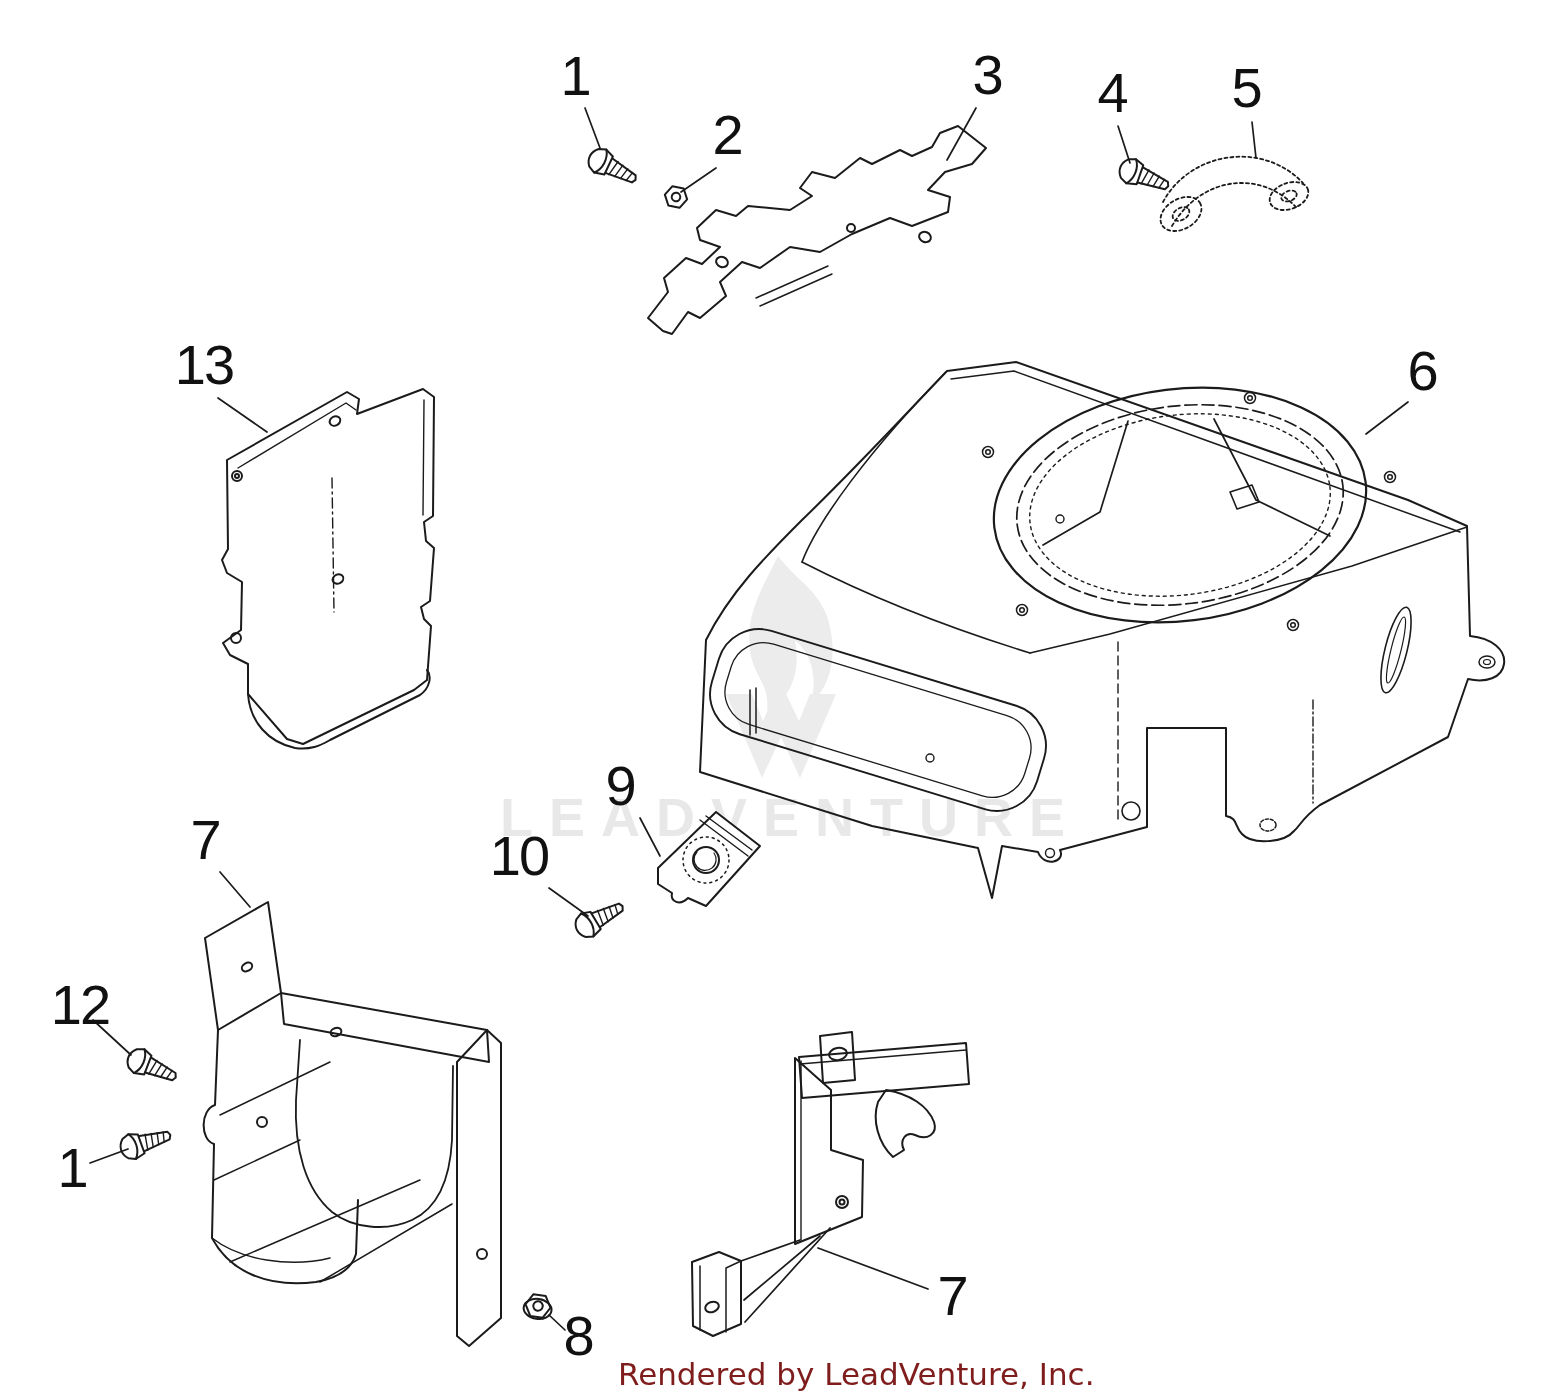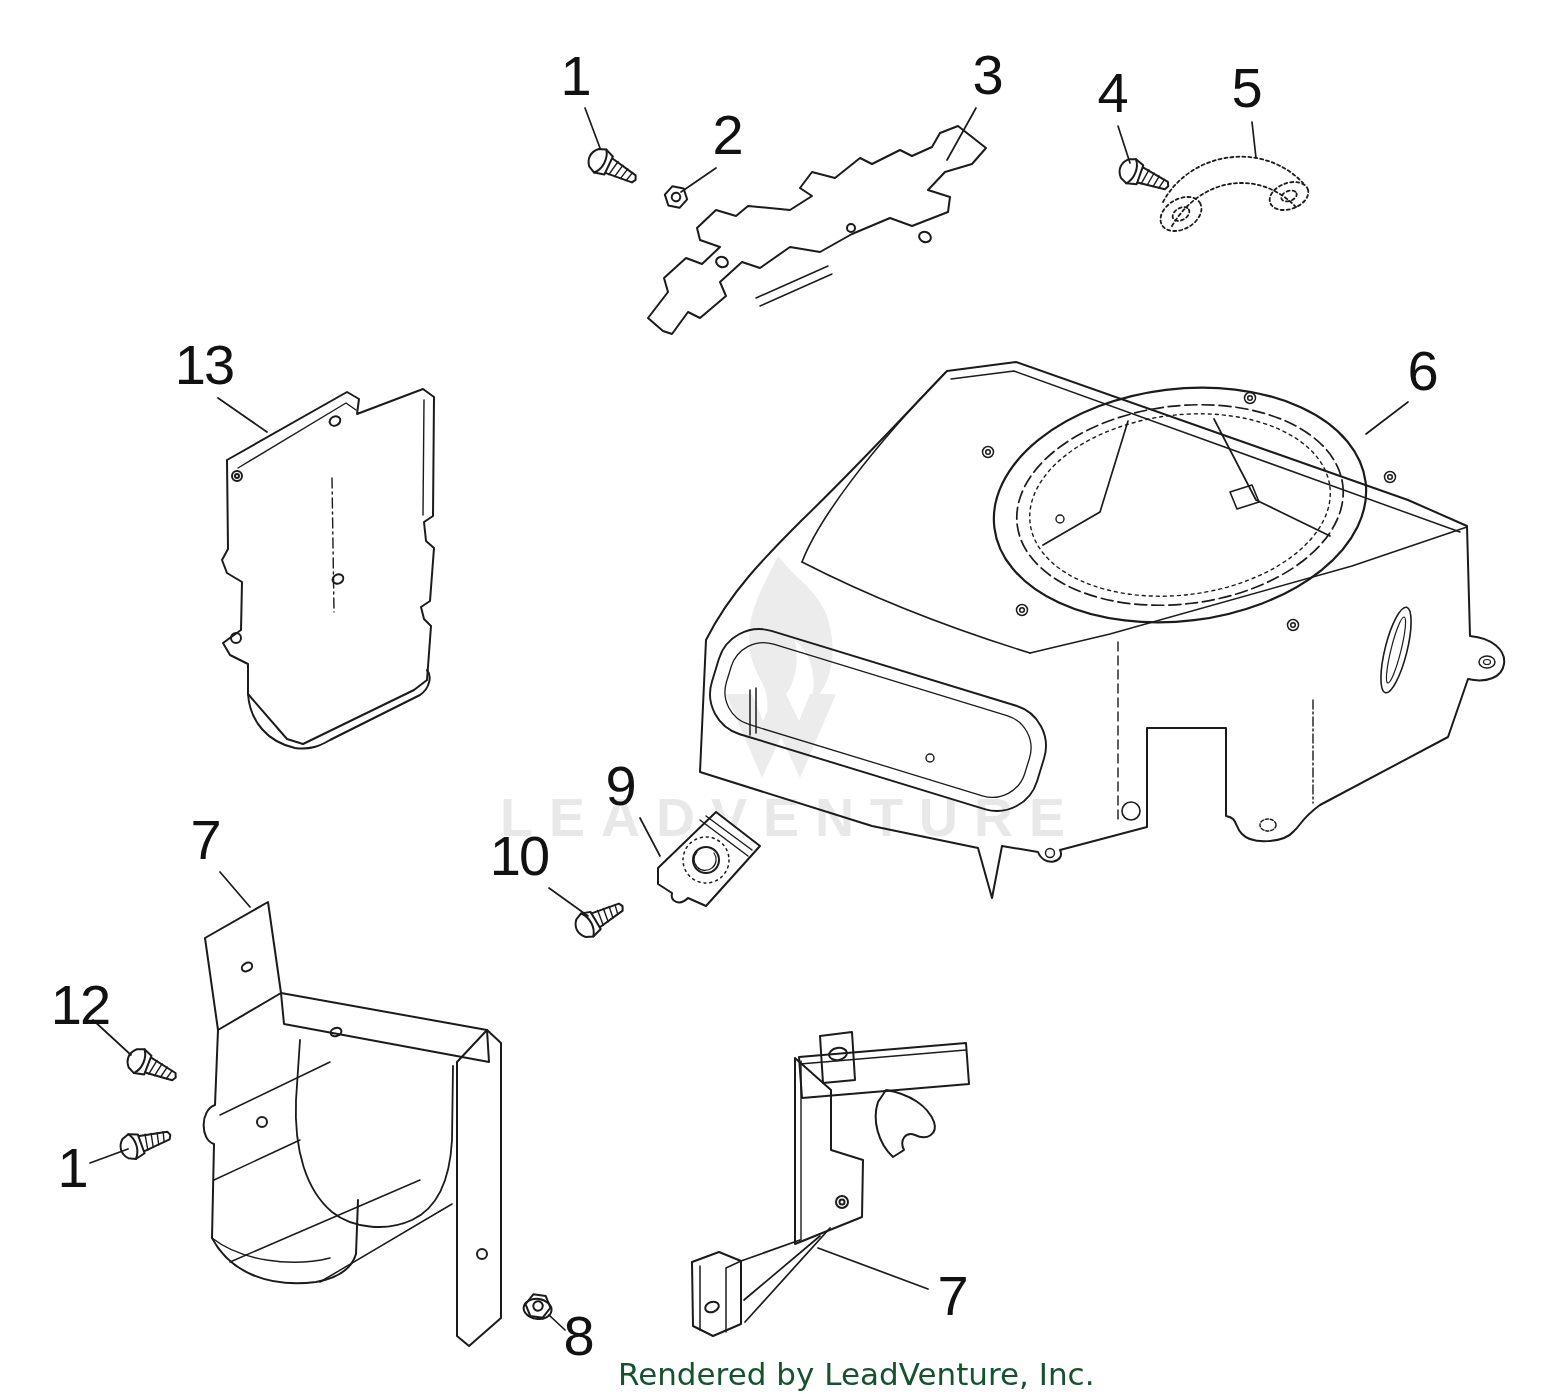--- a/index.html
+++ b/index.html
@@ -3,21 +3,21 @@
 <meta charset="utf-8">
 <style>
   html,body{margin:0;padding:0;background:#ffffff;}
   .stage{position:relative;width:1560px;height:1394px;background:#ffffff;overflow:hidden;
          font-family:"Liberation Sans",sans-serif;}
   .art,.wm-layer{position:absolute;left:0;top:0;width:1560px;height:1394px;}
   .watermark-text{position:absolute;left:500px;top:786px;font-weight:bold;font-size:54px;
          letter-spacing:16px;color:#e8e8e8;white-space:nowrap;user-select:none;}
   .callout{position:absolute;width:90px;text-align:center;font-size:56px;font-weight:400;
          color:#111;line-height:1;letter-spacing:-2px;}
-  .footer-credit{position:absolute;left:618px;top:1356px;font-size:31px;color:#14532d;
+  .footer-credit{position:absolute;left:618px;top:1356px;font-size:31px;color:#7f1d1d;
          font-family:"DejaVu Sans","Liberation Sans",sans-serif;letter-spacing:0px;}
   svg *{vector-effect:non-scaling-stroke;}
 </style>
 </head>
 <body>
 
 <div class="stage">
 
   <svg class="wm-layer" viewBox="0 0 1560 1394">
     <g fill="#ececec">

